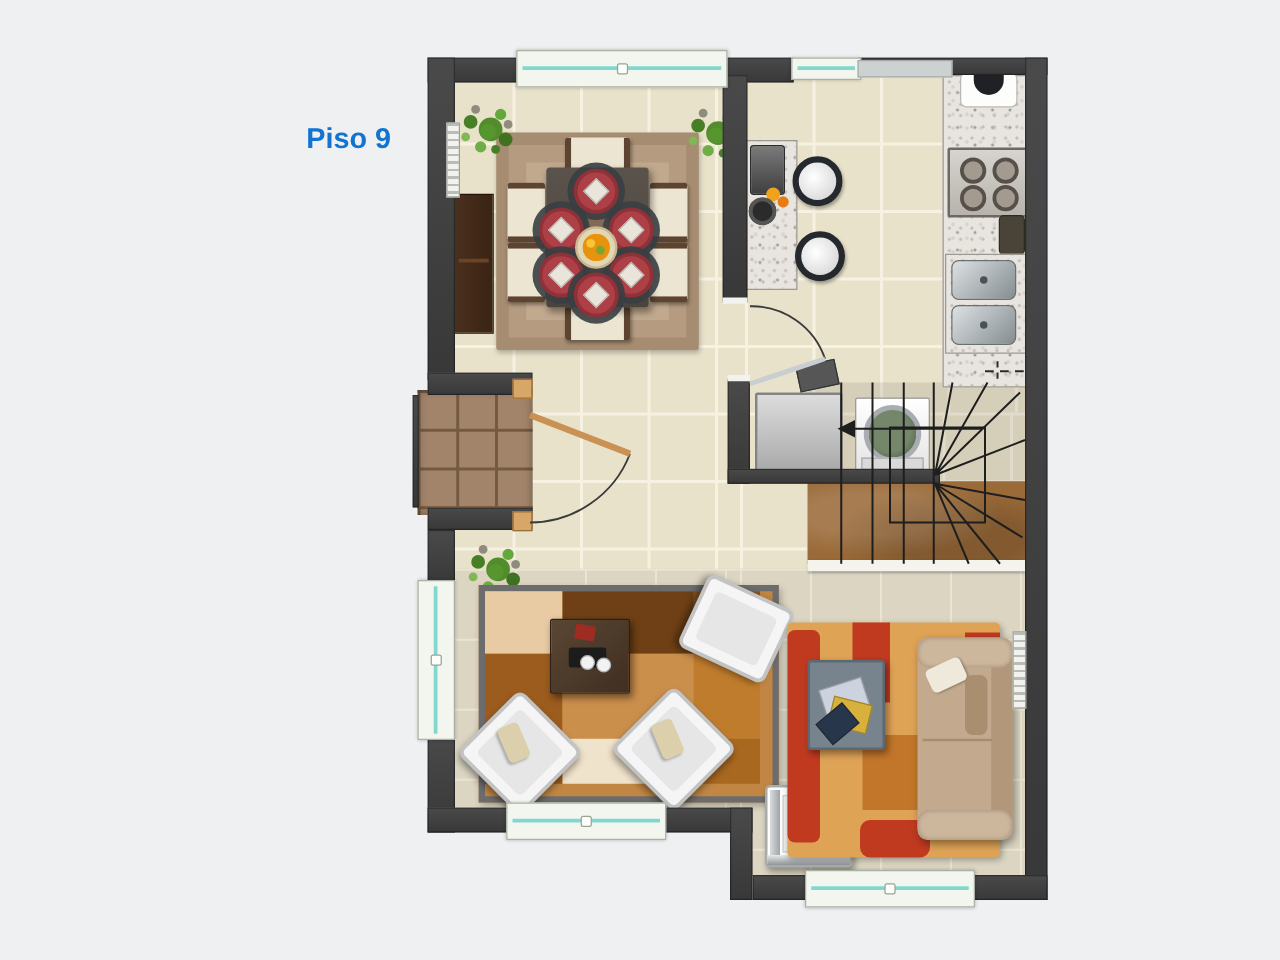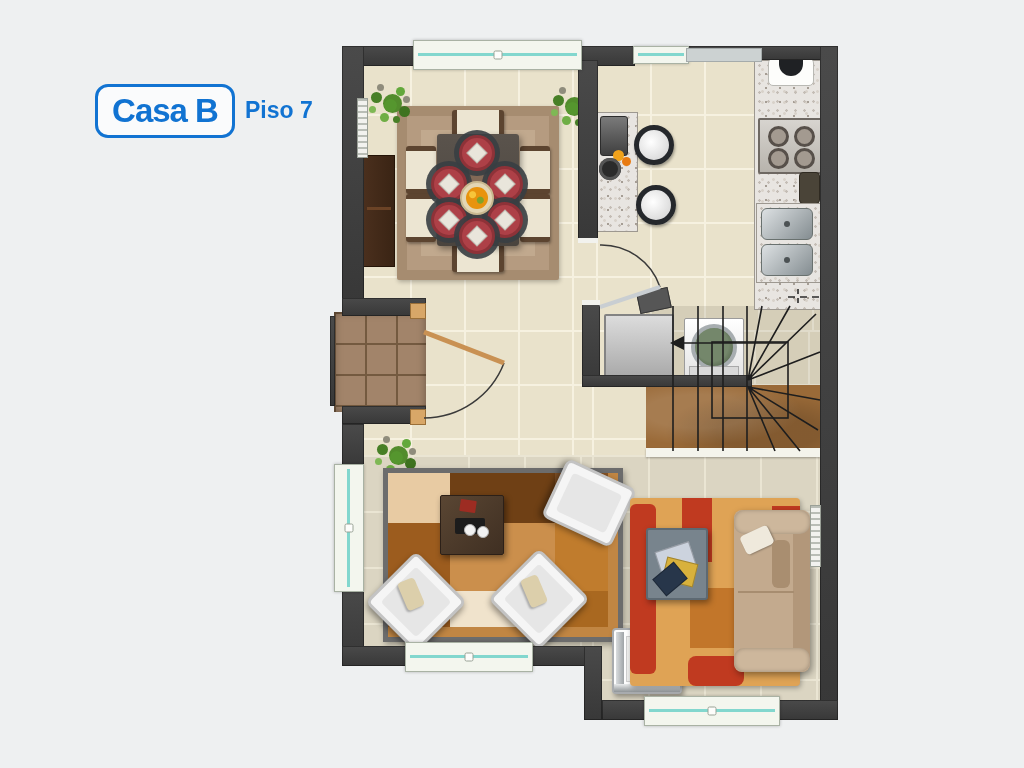--- a/index.html
+++ b/index.html
@@ -131,24 +131,21 @@
   .counter-sink-top{background:#fdfdfb;border:1px solid #b9b9b4;border-radius:5px;}
   .counter-sink-top i{position:absolute;left:50%;top:0;width:24px;height:17px;transform:translateX(-50%);
      background:#1f2124;border-radius:0 0 12px 12px;}
   .svg-overlay{left:0;top:0;pointer-events:none;}
 </style>
 </head>
 <body>
 
 <div class="stage">
 
-  <div class="abs casa-box">
-    <span class="casa-text">Casa B</span>
-  </div>
-  <div class="abs piso-text">Piso 7</div>
+  <div class="abs piso-text">Piso 9</div>
 
   <div class="abs tiles-warm" style="left:356px;top:60px;width:242px;height:272px;"></div>
   <div class="abs tiles-warm" style="left:596px;top:60px;width:226px;height:272px;"></div>
   <div class="abs tiles-warm" style="left:356px;top:330px;width:236px;height:132px;"></div>
   <div class="abs tiles-warm" style="left:592px;top:330px;width:230px;height:132px;"></div>
   <div class="abs tiles-cool" style="left:356px;top:455px;width:236px;height:200px;"></div>
   <div class="abs tiles-cool" style="left:592px;top:455px;width:230px;height:250px;"></div>
   <div class="abs tiles-porch" style="left:334px;top:312px;width:92px;height:100px;"></div>
   <div class="abs stair-shade" style="left:646px;top:306px;width:174px;height:81px;"></div>
 

